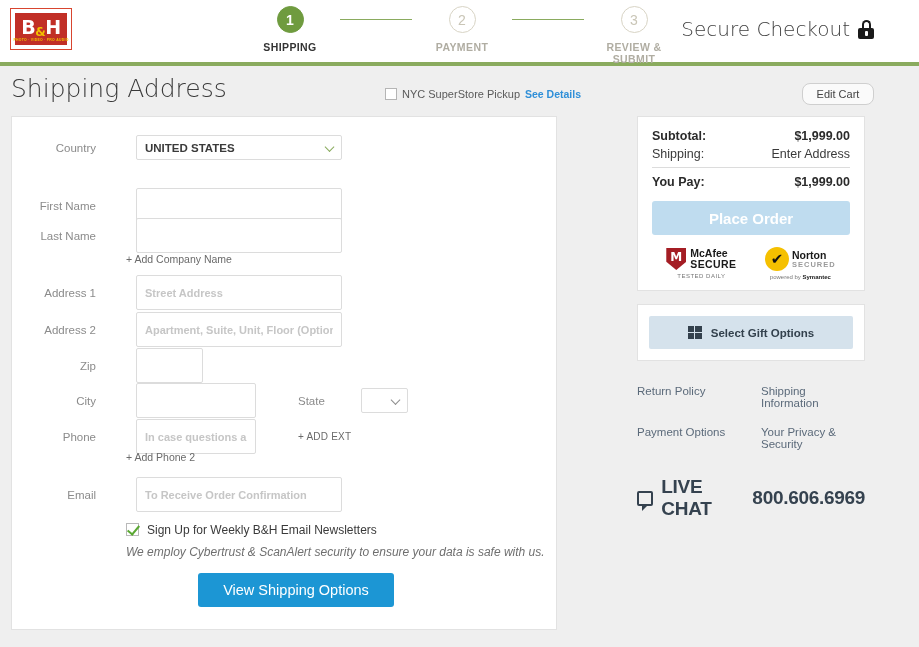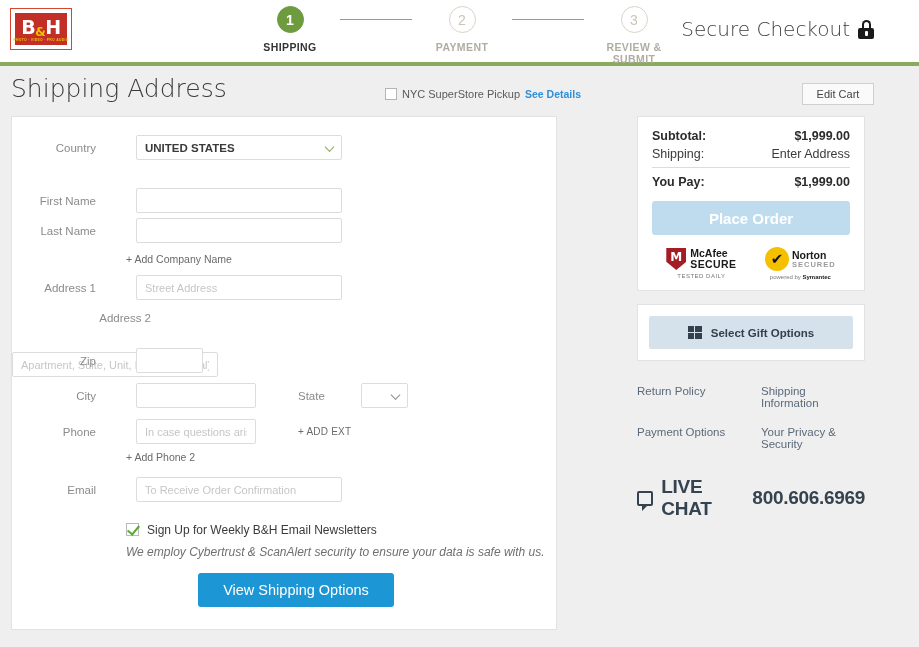--- a/index.html
+++ b/index.html
@@ -161,21 +161,21 @@
     background: #fff;
     margin-right: 5px;
   }
   .see-details { color: #2f8fd8; margin-left: 5px; font-size: 10.5px; font-weight: bold; }
   .edit-cart {
     position: absolute;
     right: 45px; top: 17px;
     width: 72px; height: 22px;
     border: 1px solid #cfcfcf;
     background: #fafafa;
-    border-radius: 0;
+    border-radius: 8px;
     font-size: 11px;
     color: #444;
     display: flex; align-items: center; justify-content: center;
   }
 
   
   .main { position: relative; }
   .form-panel {
     position: absolute;
     left: 11px; top: 0;
@@ -199,29 +199,30 @@
     gap: 28px;
   }
   .flabel {
     width: 96px;
     text-align: right;
     padding-right: 12px;
     font-size: 11.5px;
     color: #8b8b8b;
   }
   .finput {
-    height: 25px;
+    height: 35px;
     border: 1px solid #dcdcdc;
     border-radius: 2px;
     background: #fff;
     font-size: 11px;
     padding: 0 8px;
     color: #333;
     font-family: "Liberation Sans", sans-serif;
     outline: none;
+    font-weight: bold;
   }
   .finput::placeholder { color: #c6c6c6; }
   .w-wide { width: 206px; }
   .select-box {
     width: 206px; height: 25px;
     border: 1px solid #dcdcdc;
     border-radius: 2px;
     background: #fff;
     display: flex; align-items: center;
     padding: 0 8px;
@@ -485,21 +486,21 @@
       <input class="finput w-wide" type="text" placeholder="" style="">
     </div>
 
     <div class="addlink" style="position:absolute; left:114px; top:136px;">+ Add Company Name</div>
 
     <div class="frow" style="left:0; top:158px;">
       <div class="flabel">Address 1</div>
       <input class="finput w-wide" type="text" placeholder="Street Address" style="">
     </div>
 
-    <div class="frow" style="left:0; top:195px;flex-direction:column;">
+    <div class="frow" style="left:0; top:195px;">
       <div class="flabel">Address 2</div>
       <input class="finput" style="width: 206px;" type="text" placeholder="Apartment, Suite, Unit, Floor (Optional)">
     </div>
 
     <div class="frow" style="left:0; top:231px;">
       <div class="flabel">Zip</div>
       <input class="finput" style="width: 67px;" type="text" placeholder="">
     </div>
 
     <div class="frow" style="left:0; top:266px;">

